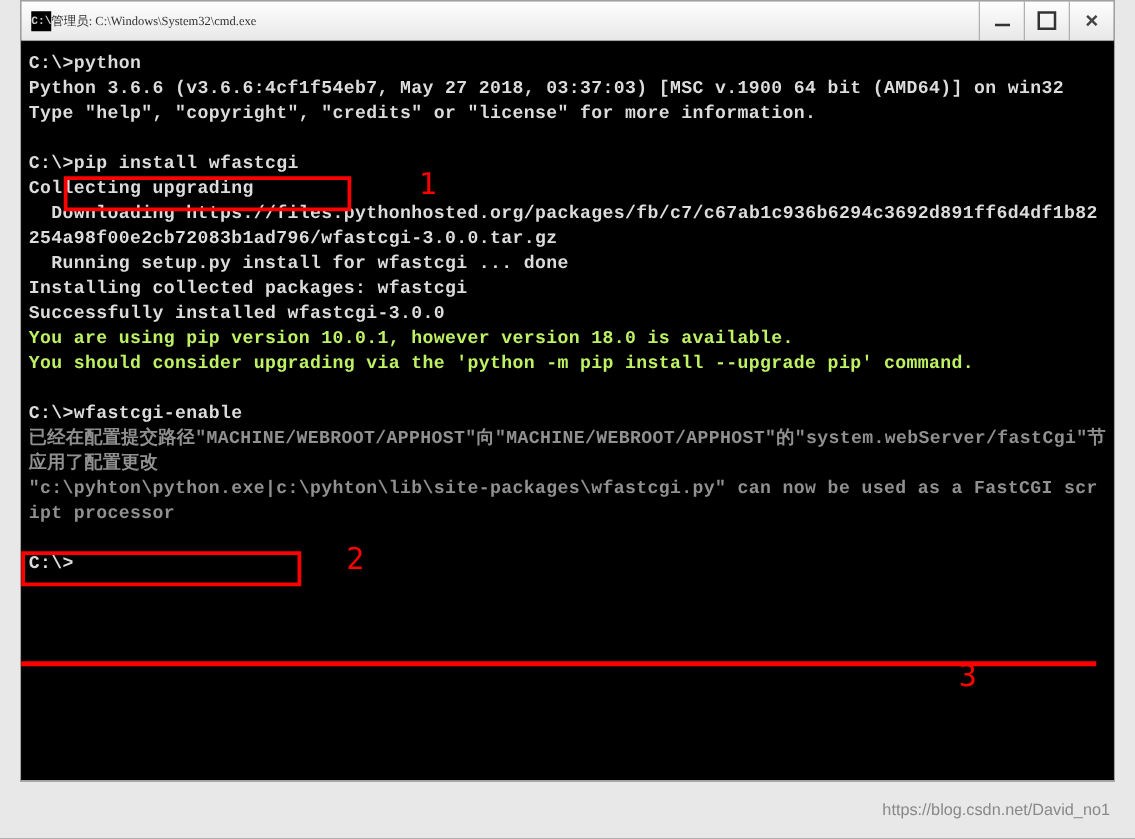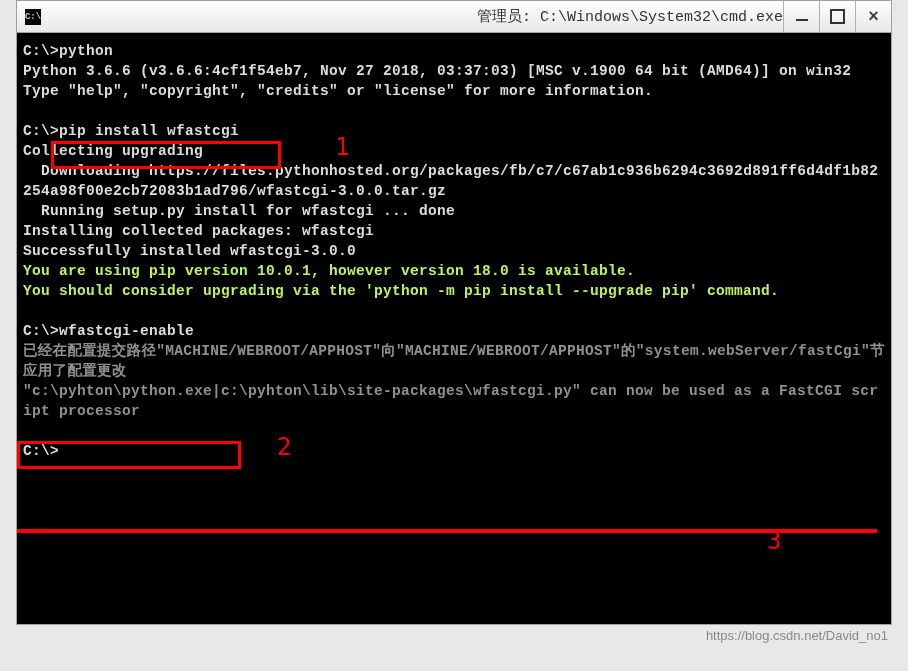--- a/index.html
+++ b/index.html
@@ -39,23 +39,23 @@
       background: #000;
       display: flex;
       align-items: center;
       justify-content: center;
       font-size: 9px;
       color: #ccc;
       font-weight: bold;
     }
     .titlebar-title {
       flex: 1;
-      text-align: right;
-      font-family: Liberation Mono, monospace;
-      font-size: 15px;
+      text-align: left;
+      font-family: Liberation Serif, serif;
+      font-size: 10px;
       color: #333;
     }
     .titlebar-buttons {
       display: flex;
       height: 100%;
     }
     .titlebar-btn {
       width: 36px;
       height: 100%;
       display: flex;
@@ -125,21 +125,21 @@
       font-weight: normal;
     }
     .annotation-underline {
       position: absolute;
       height: 4px;
       background: #ff0000;
       pointer-events: none;
     }
     .watermark {
       position: absolute;
-      bottom: 28px;
+      bottom: 16px;
       right: 20px;
       color: #888;
       font-family: Arial, sans-serif;
       font-size: 13px;
     }
     .blank {
       height: 20px;
     }
   </style>
 </head>
@@ -151,21 +151,21 @@
     <div class="titlebar-title">管理员: C:\Windows\System32\cmd.exe</div>
     <div class="titlebar-buttons">
       <div class="titlebar-btn minimize"></div>
       <div class="titlebar-btn maximize"></div>
       <div class="titlebar-btn close">×</div>
     </div>
   </div>
   <div class="terminal">
     <div id="terminal-content">
         <div class="term-line term-white">C:\&gt;python</div>
-        <div class="term-line term-white">Python 3.6.6 (v3.6.6:4cf1f54eb7, Nov 27 2018, 03:37:03) [MSC v.1900 64 bit (AMD64)] on win32</div>
+        <div class="term-line term-white">Python 3.6.6 (v3.6.6:4cf1f54eb7, May 27 2018, 03:37:03) [MSC v.1900 64 bit (AMD64)] on win32</div>
         <div class="term-line term-white">Type "help", "copyright", "credits" or "license" for more information.</div>
         <div class="blank"></div>
         <div class="term-line term-white">C:\&gt;pip install wfastcgi</div>
         <div class="term-line term-white">Collecting upgrading</div>
         <div class="term-line term-white">  Downloading https://files.pythonhosted.org/packages/fb/c7/c67ab1c936b6294c3692d891ff6d4df1b82254a98f00e2cb72083b1ad796/wfastcgi-3.0.0.tar.gz</div>
         <div class="term-line term-white">  Running setup.py install for wfastcgi ... done</div>
         <div class="term-line term-white">Installing collected packages: wfastcgi</div>
         <div class="term-line term-white">Successfully installed wfastcgi-3.0.0</div>
         <div class="term-line term-yellow">You are using pip version 10.0.1, however version 18.0 is available.</div>
         <div class="term-line term-yellow">You should consider upgrading via the 'python -m pip install --upgrade pip' command.</div>

